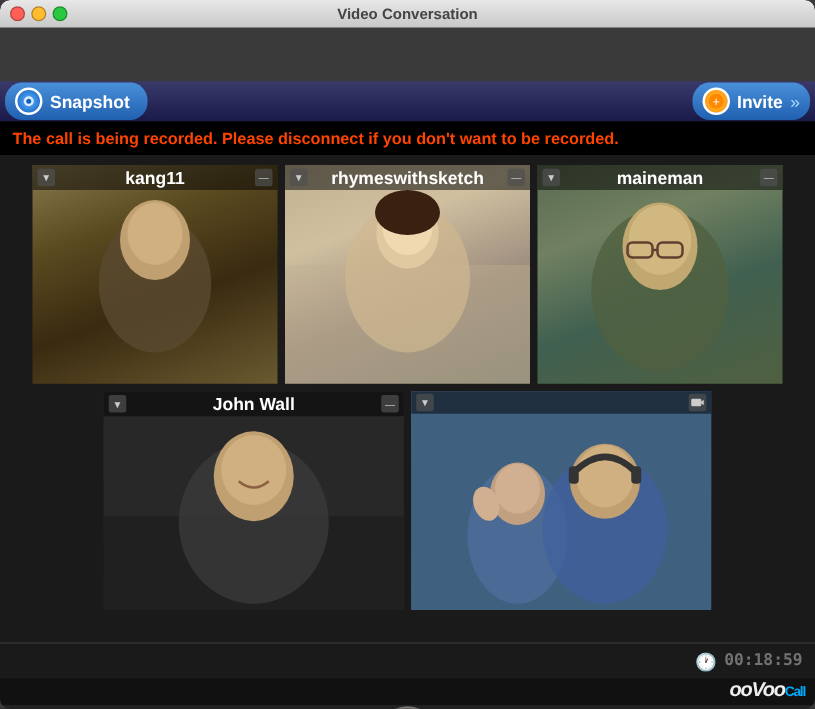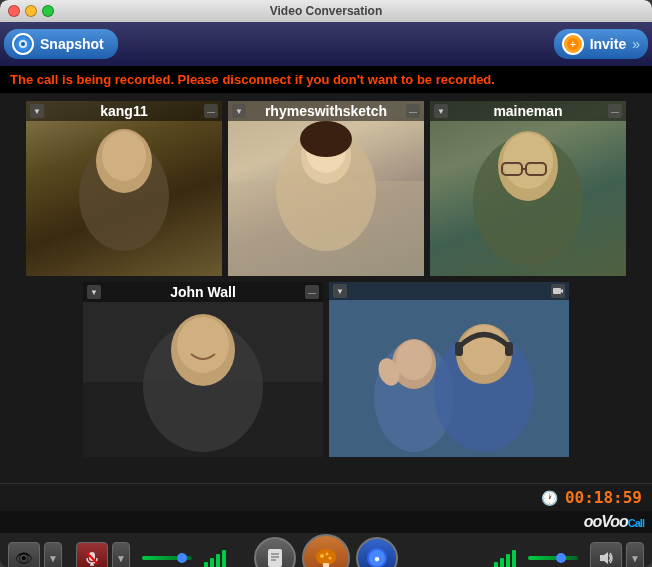--- a/index.html
+++ b/index.html
@@ -37,26 +37,27 @@
     .tb-min { background: #febc2e; }
     .tb-max { background: #28c840; }
     .title-text {
       font-size: 12px;
       font-weight: 600;
       color: #444;
     }
 
     
     .toolbar {
-      height: 44px;
+      height: 32px;
       background: linear-gradient(to bottom, #3a3a6a, #1a1a4a);
       display: flex;
       align-items: center;
       justify-content: space-between;
       padding: 0 4px;
+      margin-top: 43px;
     }
     .snapshot-btn {
       display: flex;
       align-items: center;
       gap: 6px;
       background: linear-gradient(to bottom, #4a90d9, #2060b0);
       border-radius: 14px;
       padding: 4px 14px 4px 8px;
       cursor: pointer;
     }
@@ -221,22 +222,22 @@
     .timer-content {
       display: flex;
       align-items: center;
       gap: 6px;
     }
     .timer-icon {
       color: #aaa;
       font-size: 14px;
     }
     .timer-text {
-      color: #f97316;
-      font-size: 16px;
+      color: #737373;
+      font-size: 13px;
       font-family: monospace;
       font-weight: bold;
     }
 
     
     .brand-bar {
       background: #111;
       height: 22px;
       display: flex;
       align-items: center;

